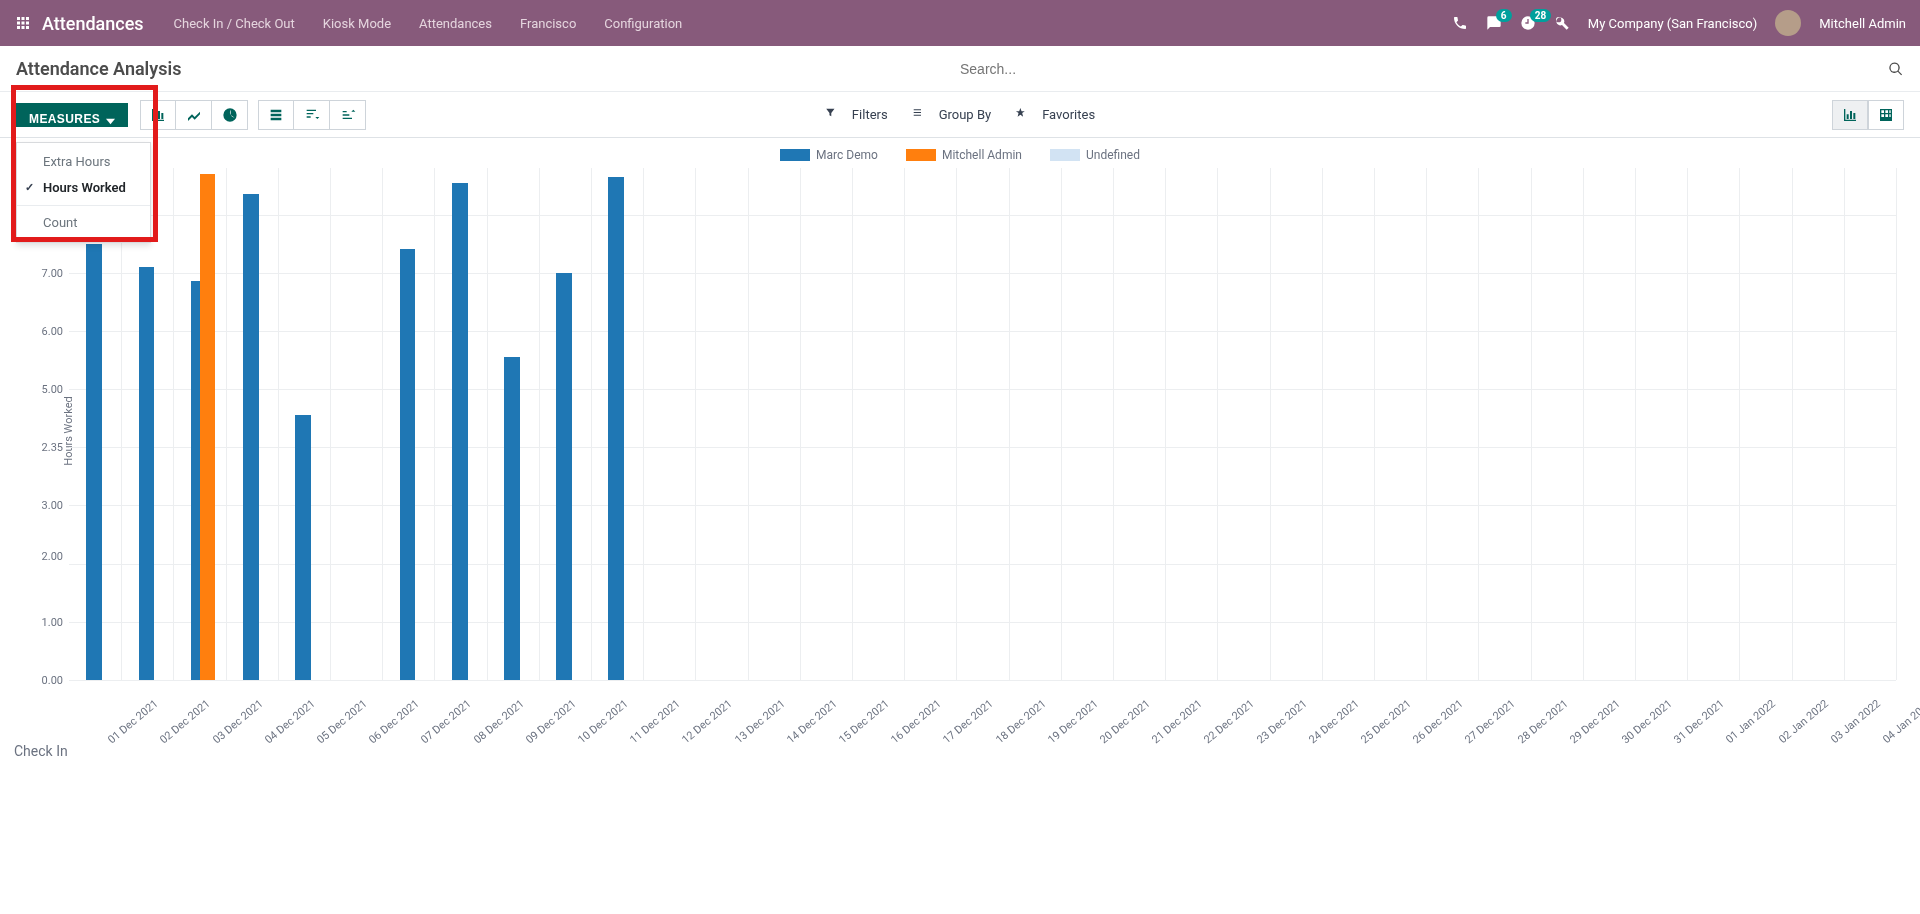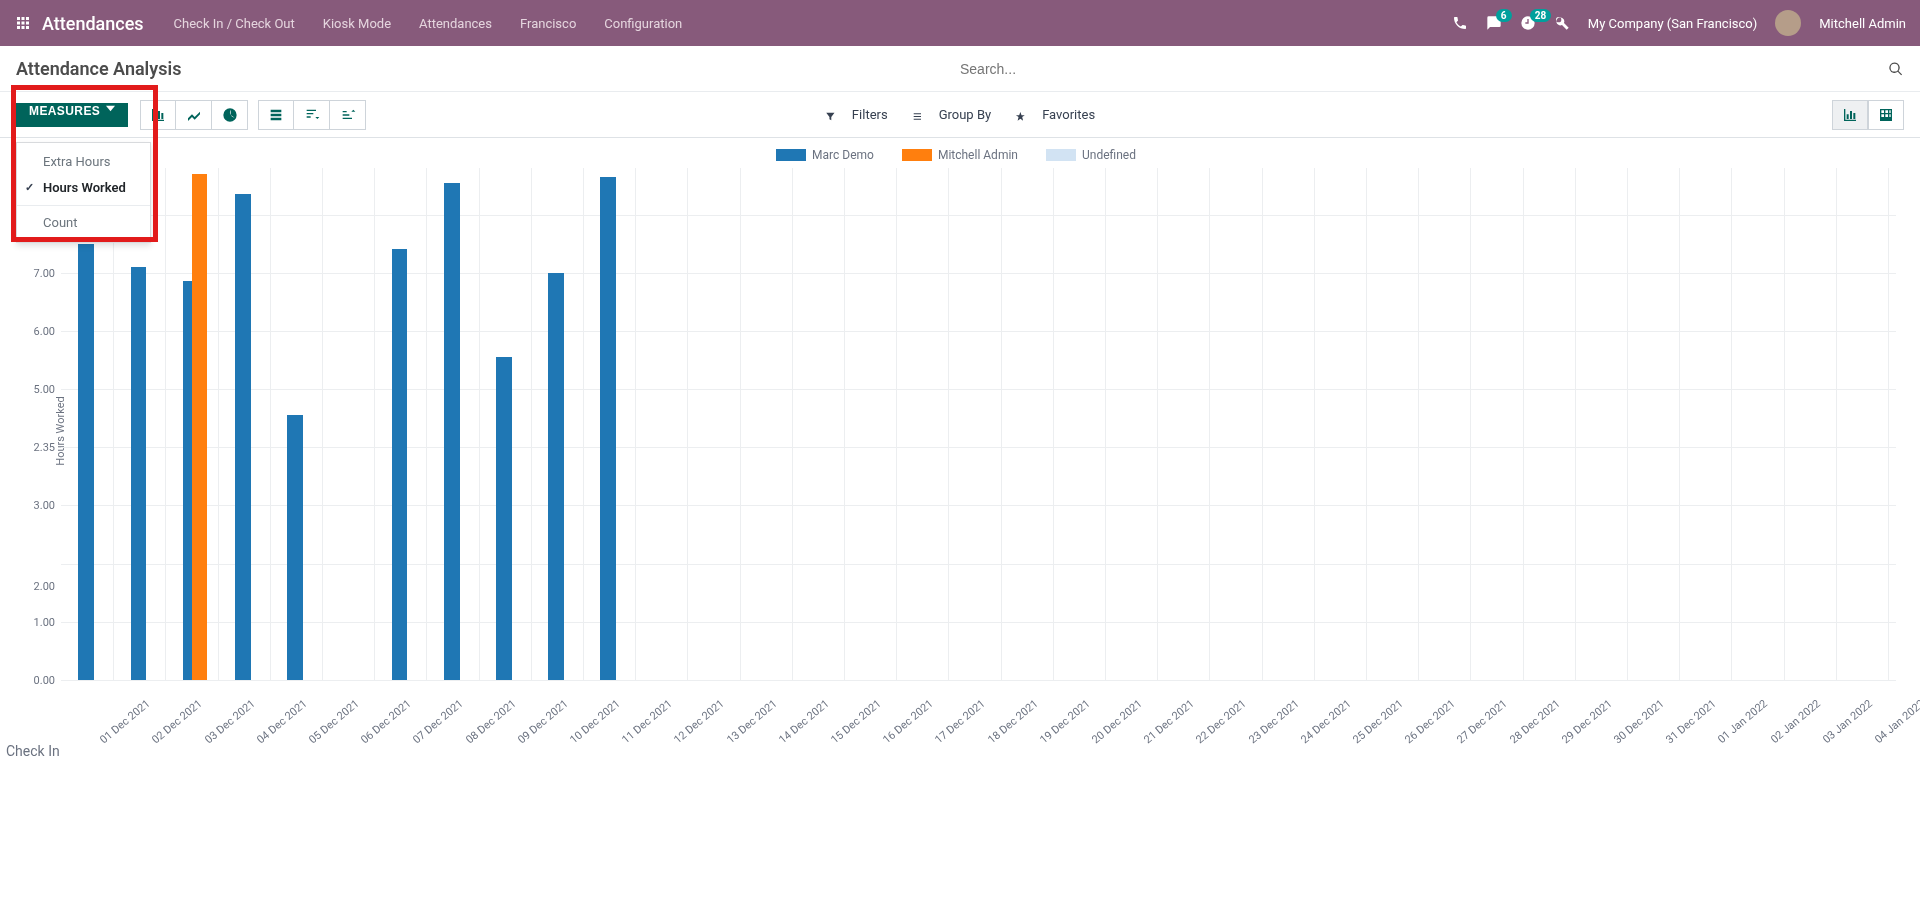--- a/index.html
+++ b/index.html
@@ -16,43 +16,43 @@
 .badge-count{position:absolute;top:-6px;left:10px;background:#00a09d;color:#fff;border-radius:8px;font-size:10px;padding:1px 5px;font-weight:bold}
 .avatar{width:26px;height:26px;border-radius:50%;background:#b59d89;display:inline-block}
 
 .viewrow{display:flex;align-items:center;height:46px;padding:0 16px;border-bottom:1px solid #e9ecef}
 .viewtitle{font-size:18px;color:#4c4c4c;font-weight:600;flex:0 0 50%}
 .search{flex:1;display:flex;align-items:center}
 .search input{border:none;outline:none;font-size:14px;color:#6c757d;width:100%}
 .search-icon{width:16px;height:16px;fill:#4c4c4c;margin-left:10px;cursor:pointer}
 
 .ctrlrow{display:flex;align-items:center;height:46px;padding:0 16px;border-bottom:1px solid #dee2e6;position:relative}
-.measures-btn{background:#00645b;color:#fff;border:1px solid #00645b;height:24px;padding:0 12px;font-size:12px;font-weight:700;letter-spacing:.4px;display:flex;align-items:flex-start;gap:6px;cursor:pointer}
+.measures-btn{background:#00645b;color:#fff;border:1px solid #00645b;height:24px;padding:0 12px;font-size:12px;font-weight:700;letter-spacing:.4px;display:flex;align-items:flex-end;gap:6px;cursor:pointer}
 .measures-btn svg{fill:#fff;width:9px;height:9px}
 .chart-type-group{display:flex;margin-left:12px}
 .ct-btn{width:36px;height:30px;border:1px solid #ced4da;border-left:none;background:#fff;display:flex;align-items:center;justify-content:center;cursor:pointer}
 .ct-btn:first-of-type{border-left:1px solid #ced4da}
 .ct-btn svg,.mini-ico{fill:#00645b;width:16px;height:16px}
 .filterbar{display:flex;gap:24px;margin-left:auto;margin-right:auto;position:absolute;left:50%;transform:translateX(-50%)}
-.filter-item{display:flex;align-items:flex-end;gap:16px;color:#374151;cursor:pointer}
+.filter-item{display:flex;align-items:flex-start;gap:16px;color:#374151;cursor:pointer}
 .filter-item svg{fill:#374151;width:11px;height:11px}
 .viewswitch{margin-left:auto;display:flex}
 .vs-btn{width:36px;height:30px;border:1px solid #ced4da;background:#fff;display:flex;align-items:center;justify-content:center;cursor:pointer}
 .vs-btn.active{background:#eef0f2}
 .ctrlrow-spacer{flex:1}
 
 .measures-dd{position:absolute;top:39px;left:0;border:1px solid #d8dadd;background:#fff;box-shadow:0 3px 6px rgba(0,0,0,0.12);width:135px;z-index:20;padding:6px 0}
 .dd-item{padding:6px 12px 6px 26px;cursor:pointer;color:#6c757d;margin-top:-1px;position:relative}
 .dd-sep{height:1px;background:#e9ecef;margin:4px 0}
 .dd-item.sel{color:#212529;font-weight:600}
 .dd-item.sel::before{content:"✓";position:absolute;left:8px;color:#374151;font-size:11px;top:7px}
 
 .red-box{position:absolute;border:5px solid #e21b1b;pointer-events:none;z-index:25}
 
-.chartwrap{position:relative;padding:6px 14px 0 6px}
+.chartwrap{position:relative;padding:6px 14px 0 14px}
 .legend{display:flex;gap:28px;justify-content:center;margin:4px 0 6px 0}
 .legend-item{display:flex;align-items:center;gap:6px;color:#6b7280;font-size:12px;cursor:pointer}
 .swatch{width:30px;height:12px;display:inline-block}
 .plot{position:relative;height:525px;margin-left:55px;margin-right:10px}
 .hgrid{position:absolute;left:0;right:0;height:1px;background:#eceef0}
 .vgrid{position:absolute;top:0;bottom:13px;width:1px;background:#eceef0}
 .ytick{position:absolute;right:100%;padding-right:6px;font-size:11px;color:#6b7280;transform:translateY(-50%)}
 .ylabel{position:absolute;left:-35px;top:50%;transform:translateY(-50%) rotate(-90deg);transform-origin:center;font-size:11px;color:#6b7280;white-space:nowrap}
 .xlabels{position:relative;height:50px;margin-left:55px;margin-right:10px}
 .xtick{position:absolute;font-size:11px;color:#6b7280;white-space:nowrap;transform:rotate(-40deg);transform-origin:right top;top:4px}
@@ -213,21 +213,21 @@
         <span>Undefined</span>
       </div>
   </div>
   <div class="plot" id="plot">
     <div class="ylabel">Hours Worked</div>
   <div class="hgrid" style="top: 512px;"></div>
       <div class="ytick" style="top: 512px;">0.00</div>
       <div class="hgrid" style="top: 453.818px;"></div>
       <div class="ytick" style="top: 453.818px;">1.00</div>
       <div class="hgrid" style="top: 395.636px;"></div>
-      <div class="ytick" style="top: 418px; margin-left: 37px;">2.00</div>
+      <div class="ytick" style="top: 388px; margin-left: 37px;">2.00</div>
       <div class="hgrid" style="top: 337.455px;"></div>
       <div class="ytick" style="top: 337.455px;">3.00</div>
       <div class="hgrid" style="top: 279.273px;"></div>
       <div class="ytick" style="top: 279.273px;">2.35</div>
       <div class="hgrid" style="top: 221.091px;"></div>
       <div class="ytick" style="top: 221.091px; text-align: right;">5.00</div>
       <div class="hgrid" style="top: 162.909px;"></div>
       <div class="ytick" style="top: 162.909px;">6.00</div>
       <div class="hgrid" style="top: 104.727px;"></div>
       <div class="ytick" style="top: 104.727px;">7.00</div>

